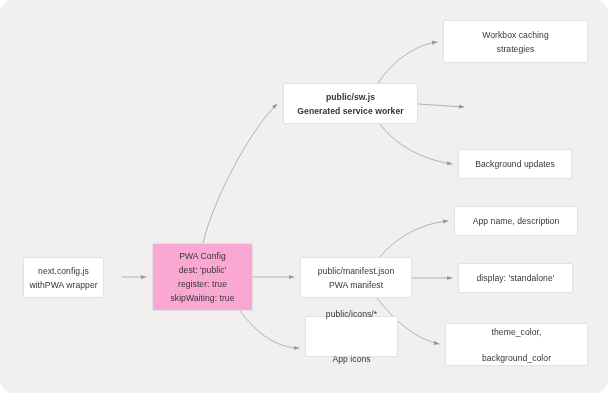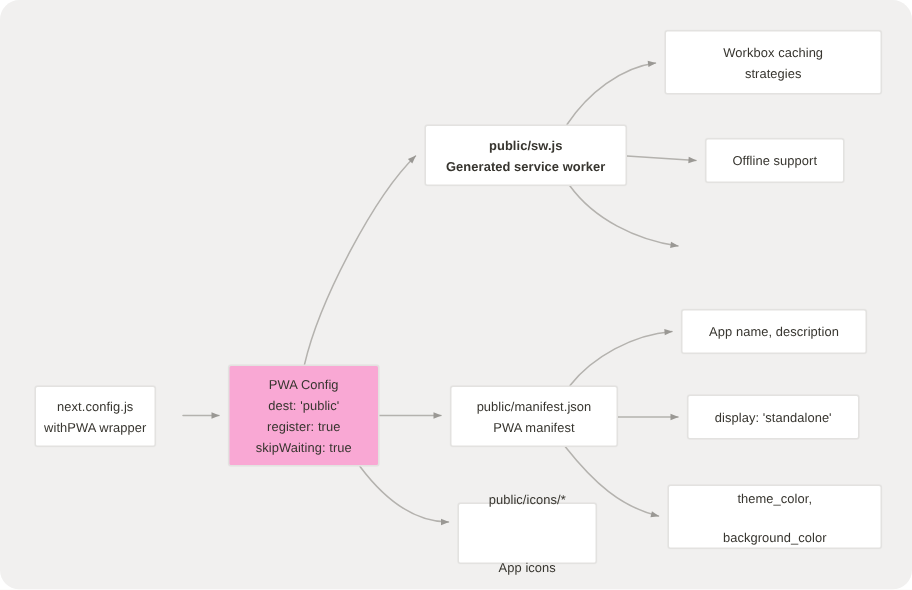--- a/index.html
+++ b/index.html
@@ -106,30 +106,30 @@
           <span class="node-line">skipWaiting: true</span>
         </div>
         <div class="node" style="left: 283px; top: 83px; width: 135px; height: 41px; background: rgb(255, 255, 255); border-color: rgb(227, 226, 224); color: rgb(55, 53, 47); font-weight: bold;">
           <span class="node-line">public/sw.js</span>
           <span class="node-line">Generated service worker</span>
         </div>
         <div class="node" style="left: 300px; top: 257px; width: 112px; height: 41px; background: rgb(255, 255, 255); border-color: rgb(227, 226, 224); color: rgb(55, 53, 47);">
           <span class="node-line">public/manifest.json</span>
           <span class="node-line">PWA manifest</span>
         </div>
-        <div class="node" style="left: 305px; top: 335px; width: 93px; height: 41px; background: rgb(255, 255, 255); border-color: rgb(227, 226, 224); color: rgb(55, 53, 47); gap: 31px;">
+        <div class="node" style="left: 305px; top: 316px; width: 93px; height: 41px; background: rgb(255, 255, 255); border-color: rgb(227, 226, 224); color: rgb(55, 53, 47); gap: 31px;">
           <span class="node-line">public/icons/*</span>
           <span class="node-line">App icons</span>
         </div>
         <div class="node" style="left: 443px; top: 20px; width: 145px; height: 43px; background: rgb(255, 255, 255); border-color: rgb(227, 226, 224); color: rgb(55, 53, 47);">
           <span class="node-line">Workbox caching</span>
           <span class="node-line">strategies</span>
         </div>
-        <div class="node" style="left: 470px; top: 92px; width: 93px; height: 30px; background: rgb(255, 255, 255); border-color: rgb(227, 226, 224); color: rgb(55, 53, 47);">
-          <span class="node-line">Offline support</span>
+        <div class="node" style="left: 458px; top: 149px; width: 114px; height: 30px; background: rgb(255, 255, 255); border-color: rgb(227, 226, 224); color: rgb(55, 53, 47);">
+          <span class="node-line">Background updates</span>
         </div>
         <div class="node" style="left: 454px; top: 206px; width: 124px; height: 30px; background: rgb(255, 255, 255); border-color: rgb(227, 226, 224); color: rgb(55, 53, 47);">
           <span class="node-line">App name, description</span>
         </div>
         <div class="node" style="left: 458px; top: 263px; width: 115px; height: 30px; background: rgb(255, 255, 255); border-color: rgb(227, 226, 224); color: rgb(55, 53, 47);">
           <span class="node-line">display: 'standalone'</span>
         </div>
         <div class="node" style="left: 445px; top: 323px; width: 143px; height: 43px; background: rgb(255, 255, 255); border-color: rgb(227, 226, 224); color: rgb(55, 53, 47); gap: 12px;">
           <span class="node-line">theme_color,</span>
           <span class="node-line">background_color</span>

